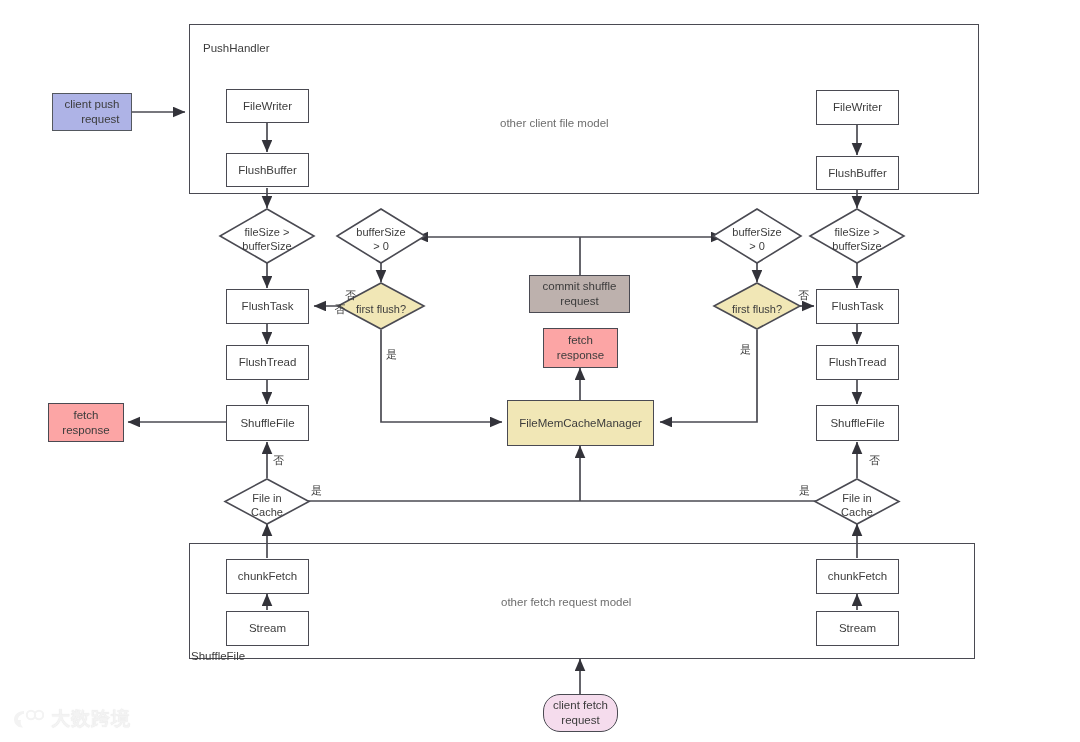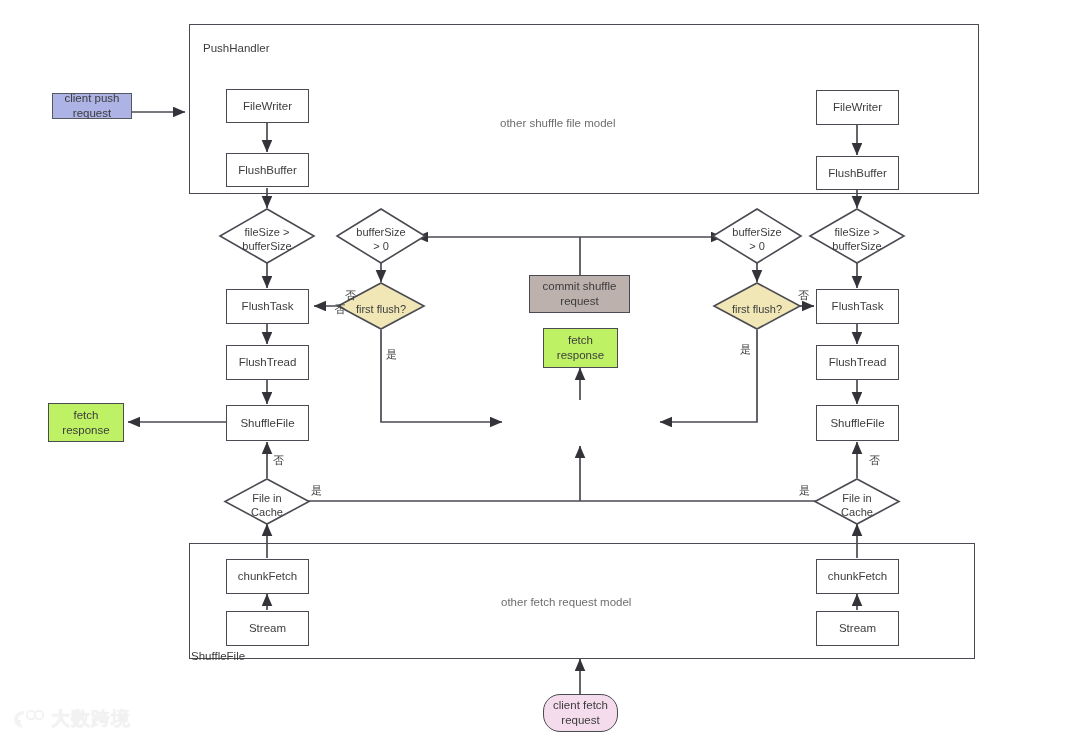--- a/index.html
+++ b/index.html
@@ -19,21 +19,21 @@
     text-align:center;
     font-size:11.5px;
     color:#3c3c3c;
     line-height:1.3;
     border:1.6px solid #4a4a52;
     background:#ffffff;
     z-index:3;
   }
   .node.plain{background:#ffffff;}
   .node.blue{background:#aeb3e6;border-color:#54585f;}
-  .node.green{background:#bef264;border-color:#4a4a52;}
+  .node.green{background:#fca5a5;border-color:#4a4a52;}
   .node.pink{background:#f5dced;border-color:#4a4a52;}
   .node.taupe{background:#bdb1ad;border-color:#4a4a52;}
   .node.cream{background:#f1e7b6;border-color:#4a4a52;}
   .container{
     position:absolute;
     box-sizing:border-box;
     border:1.8px solid #4a4a52;
     background:transparent;
     z-index:1;
   }
@@ -158,41 +158,42 @@
 
       <path d="M857,610 L857,594" marker-end="url(#ah)"></path>
 
       <path d="M580,694 L580,659" marker-end="url(#ah)"></path>
 
     </g>
   </svg>
 
   <div class="container" style="left:189px;top:24px;width:790px;height:170px;"></div>
   <div class="container-label" style="left:203px;top:42px;">PushHandler</div>
-  <div class="center-note" style="left:500px;top:117px;">other shuffle file model</div>
+  <div class="center-note" style="left:500px;top:117px;">other client file model</div>
 
   <div class="container" style="left:189px;top:543px;width:786px;height:116px;"></div>
   <div class="container-label" style="left:191px;top:650px;">ShuffleFile</div>
   <div class="center-note" style="left:501px;top:596px;text-align:right;">other fetch request model</div>
 
-  <div class="node blue" style="left:52px;top:93px;width:80px;height:26px;white-space:pre-line;">client push
+  <div class="node blue" style="left:52px;top:93px;width:80px;height:38px;white-space:pre-line;text-align:right;">client push
 request</div>
 
   <div class="node green" style="left:48px;top:403px;width:76px;height:39px;white-space:pre-line;">fetch
 response</div>
 
   <div class="node pink" style="left:543px;top:694px;width:75px;height:38px;white-space:pre-line;border-radius:17px;">client fetch
 request</div>
 
   <div class="node taupe" style="left:529px;top:275px;width:101px;height:38px;white-space:pre-line;">commit shuffle
 request</div>
 
   <div class="node green" style="left:543px;top:328px;width:75px;height:40px;white-space:pre-line;">fetch
 response</div>
 
+  <div class="node cream" style="left:507px;top:400px;width:147px;height:46px;">FileMemCacheManager</div>
 
   <div class="node plain" style="left:226px;top:89px;width:83px;height:34px;">FileWriter</div>
 
   <div class="node plain" style="left:226px;top:153px;width:83px;height:34px;">FlushBuffer</div>
 
   <div class="diamond" style="left:219px;top:208px;width:96px;height:56px;">
     <svg width="96" height="56" viewBox="0 0 96 56">
       <polygon points="48,1 95,28 48,55 1,28" fill="#ffffff" stroke="#4a4a52" stroke-width="1.6"></polygon>
     </svg>
     <div class="dlabel" style="white-space:pre-line;">fileSize &gt;

